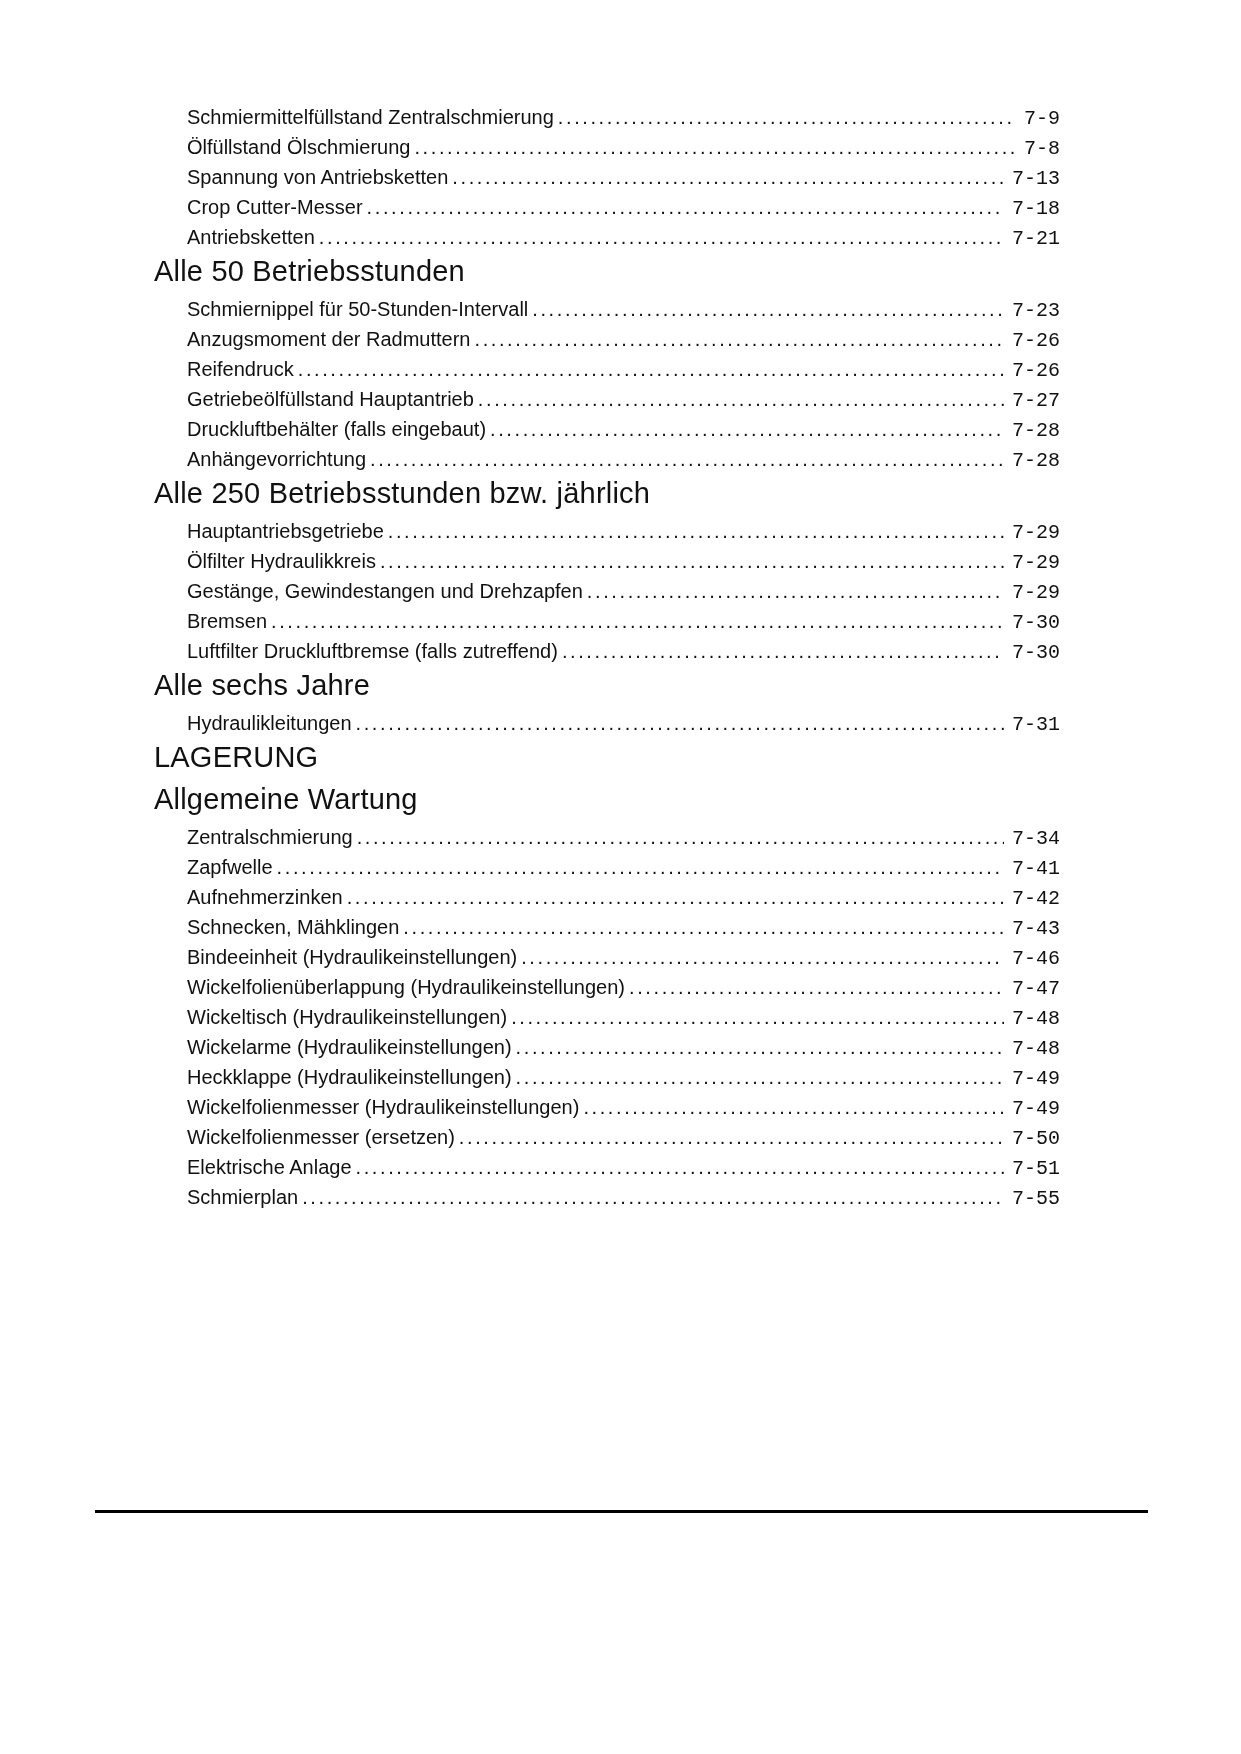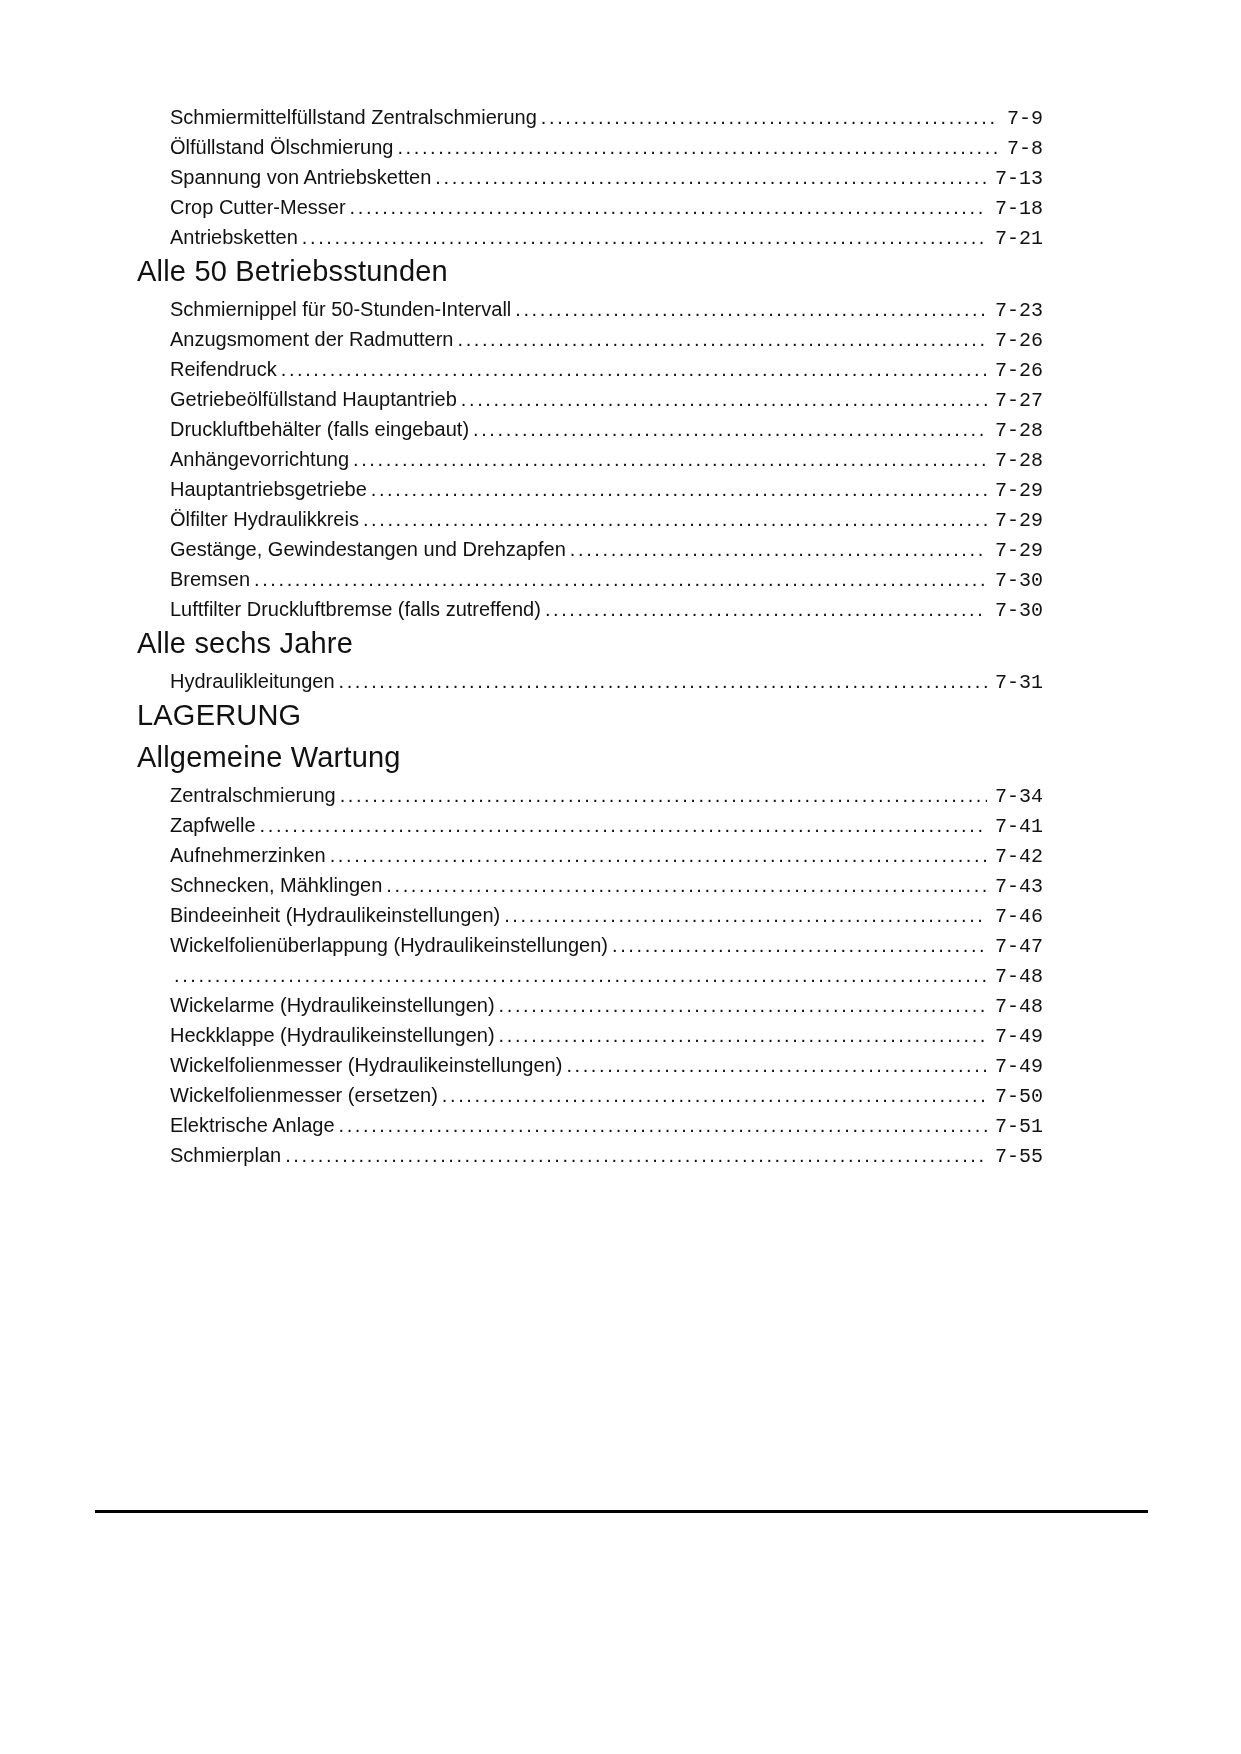--- a/index.html
+++ b/index.html
@@ -11,21 +11,21 @@
   }
   body {
     width: 1241px;
     height: 1754px;
     position: relative;
     overflow: hidden;
   }
   .page {
     position: absolute;
     top: 103px;
-    left: 137px;
+    left: 154px;
     width: 906px;
   }
   .toc-section { margin: 0; }
   .toc-section + .toc-section { }
   .section-heading {
     font-size: 29px;
     font-weight: 400;
     line-height: 36px;
     margin: 0 0 6px 0;
     letter-spacing: 0.2px;
@@ -139,20 +139,21 @@
 
   <div class="toc-entry">
     <span class="entry-title">Anhängevorrichtung</span>
     <span class="leader"></span>
     <span class="entry-page">7-28</span>
   </div>
 </div>
   </section>
 
   <section class="toc-section">
+    <h2 class="section-heading">Alle 250 Betriebsstunden bzw. jährlich</h2>
     <div class="entries">
   <div class="toc-entry">
     <span class="entry-title">Hauptantriebsgetriebe</span>
     <span class="leader"></span>
     <span class="entry-page">7-29</span>
   </div>
 
   <div class="toc-entry">
     <span class="entry-title">Ölfilter Hydraulikkreis</span>
     <span class="leader"></span>
@@ -228,20 +229,21 @@
     <span class="entry-page">7-46</span>
   </div>
 
   <div class="toc-entry">
     <span class="entry-title">Wickelfolienüberlappung (Hydraulikeinstellungen)</span>
     <span class="leader"></span>
     <span class="entry-page">7-47</span>
   </div>
 
   <div class="toc-entry">
+    <span class="entry-title">Wickeltisch (Hydraulikeinstellungen)</span>
     <span class="leader"></span>
     <span class="entry-page">7-48</span>
   </div>
 
   <div class="toc-entry">
     <span class="entry-title">Wickelarme (Hydraulikeinstellungen)</span>
     <span class="leader"></span>
     <span class="entry-page">7-48</span>
   </div>
 

